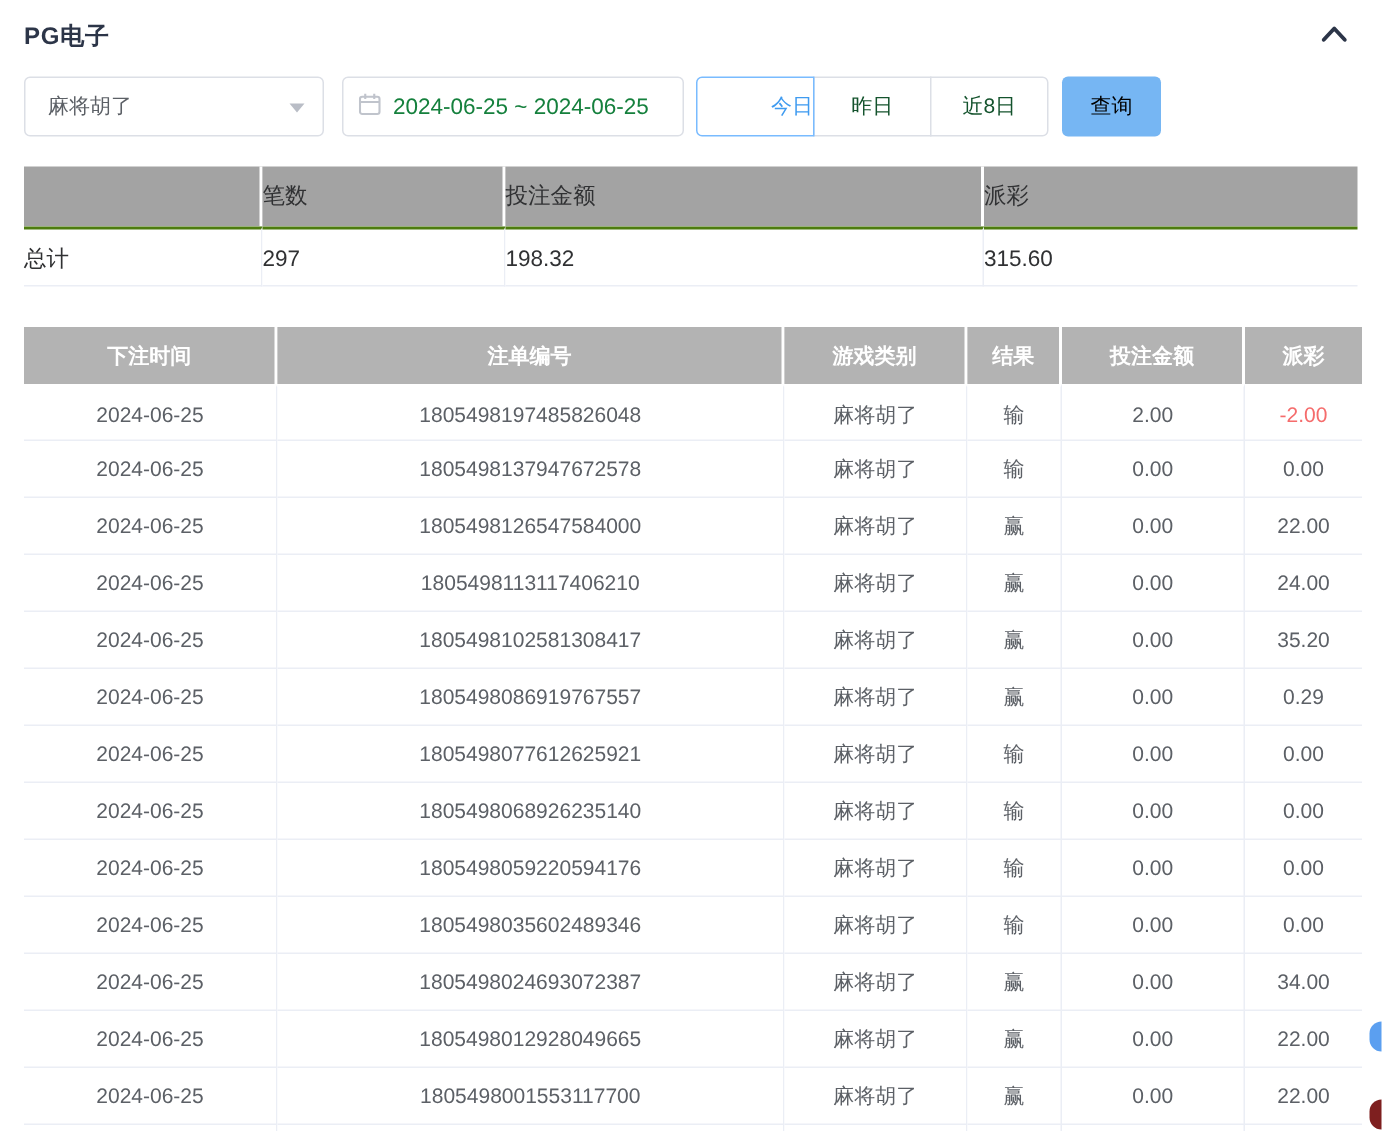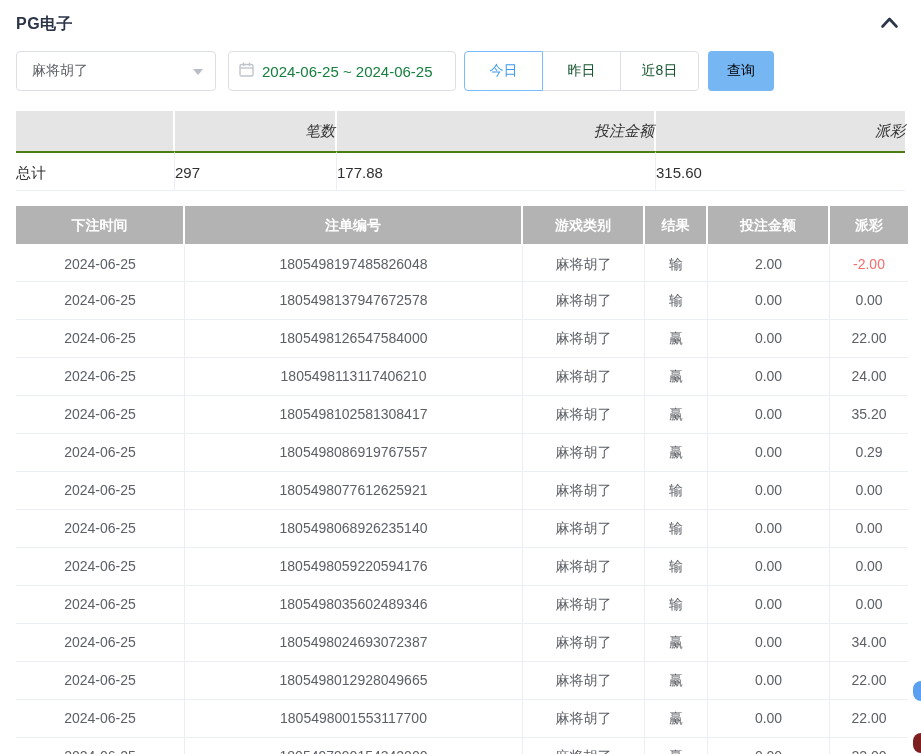--- a/index.html
+++ b/index.html
@@ -23,41 +23,41 @@
     border-top:6px solid #b9bdc6; }
   .date-box { margin-left:12px; width:228px; height:40px; border:1px solid #dcdfe6;
     border-radius:4px; display:flex; align-items:center; padding:0 10px; background:#fff;
     font-size:15px; color:#15803d; cursor:pointer; }
   .date-box .cal { margin-right:8px; flex:0 0 auto; }
   .btn-group { display:flex; margin-left:8px; height:40px; }
   .qbtn { width:79px; height:40px; background:#fff; border:1px solid #dcdfe6;
     font-size:14px; color:#14532d; cursor:pointer; margin-left:-1px; }
   .qbtn.first { border-radius:4px 0 0 4px; margin-left:0; }
   .qbtn.last { border-radius:0 4px 4px 0; }
-  .qbtn.active { color:#3f9bf0; border-color:#79bbff; position:relative; z-index:2; }
+  .qbtn.active { color:#3f9bf0; border-color:#79bbff; position:relative; z-index:2;text-align:right; }
   .search-btn { margin-left:9px; width:66px; height:40px; border:none; border-radius:4px;
     background:#76b6f3; color:#000000; font-size:14px; cursor:pointer; }
 
   
   .summary { margin-top:20px; width:889px; }
   .summary .row { display:grid; grid-template-columns:159px 162px 319px 249px; }
-  .summary .hcell { height:40px; line-height:40px; background:#e5e5e5; text-align:right;
-    font-size:15px; color:#303133; border-right:2px solid #fff;font-style:italic; }
+  .summary .hcell { height:40px; line-height:40px; background:#a3a3a3; text-align:left;
+    font-size:15px; color:#303133; border-right:2px solid #fff; }
   .summary .hcell:last-child { border-right:none; }
   .summary .bcell { height:40px; line-height:39px; background:#fff; text-align:left;
     font-size:15px; color:#303133; border-bottom:1px solid #ebeef5;
     border-right:1px solid #ebeef5; border-top:2px solid #4d7c0f; }
   .summary .bcell:last-child { border-right:none; }
 
   
   .main-table { margin-top:15px; width:892px; }
   .trow { display:grid; grid-template-columns:169px 338px 122px 63px 122px 78px; }
   .thcell { height:38px; line-height:38px; background:#b3b3b3; color:#fff;
     font-size:14px; font-weight:700; text-align:center; border-right:2px solid #fff;
-    overflow:hidden; }
+    overflow:hidden;margin-top:12px; }
   .thcell:last-child { border-right:none; }
   .tcell { height:38px; line-height:37px; background:#fff; text-align:center;
     font-size:14px; color:#5c6066; border-bottom:1px solid #ebeef5;
     border-right:1px solid #ebeef5; overflow:hidden; }
   .tcell:last-child { border-right:none; }
   .tcell.neg { color:#f56c6c; }
   .tbody .trow:first-child .tcell { border-top:2px solid #fff; }
 
   
   .edge-widget { position:absolute; right:-8px; width:16px; border-radius:8px; }
@@ -110,21 +110,21 @@
   <div class="summary">
     <div class="row" id="summary-head">
         <div class="hcell"></div>
         <div class="hcell">笔数</div>
         <div class="hcell">投注金额</div>
         <div class="hcell">派彩</div>
       </div>
     <div class="row" id="summary-body">
         <div class="bcell">总计</div>
         <div class="bcell">297</div>
-        <div class="bcell">177.88</div>
+        <div class="bcell">198.32</div>
         <div class="bcell">315.60</div>
       </div>
   </div>
 
   <div class="main-table">
     <div class="trow" id="table-head">
         <div class="thcell">下注时间</div>
         <div class="thcell">注单编号</div>
         <div class="thcell">游戏类别</div>
         <div class="thcell">结果</div>

